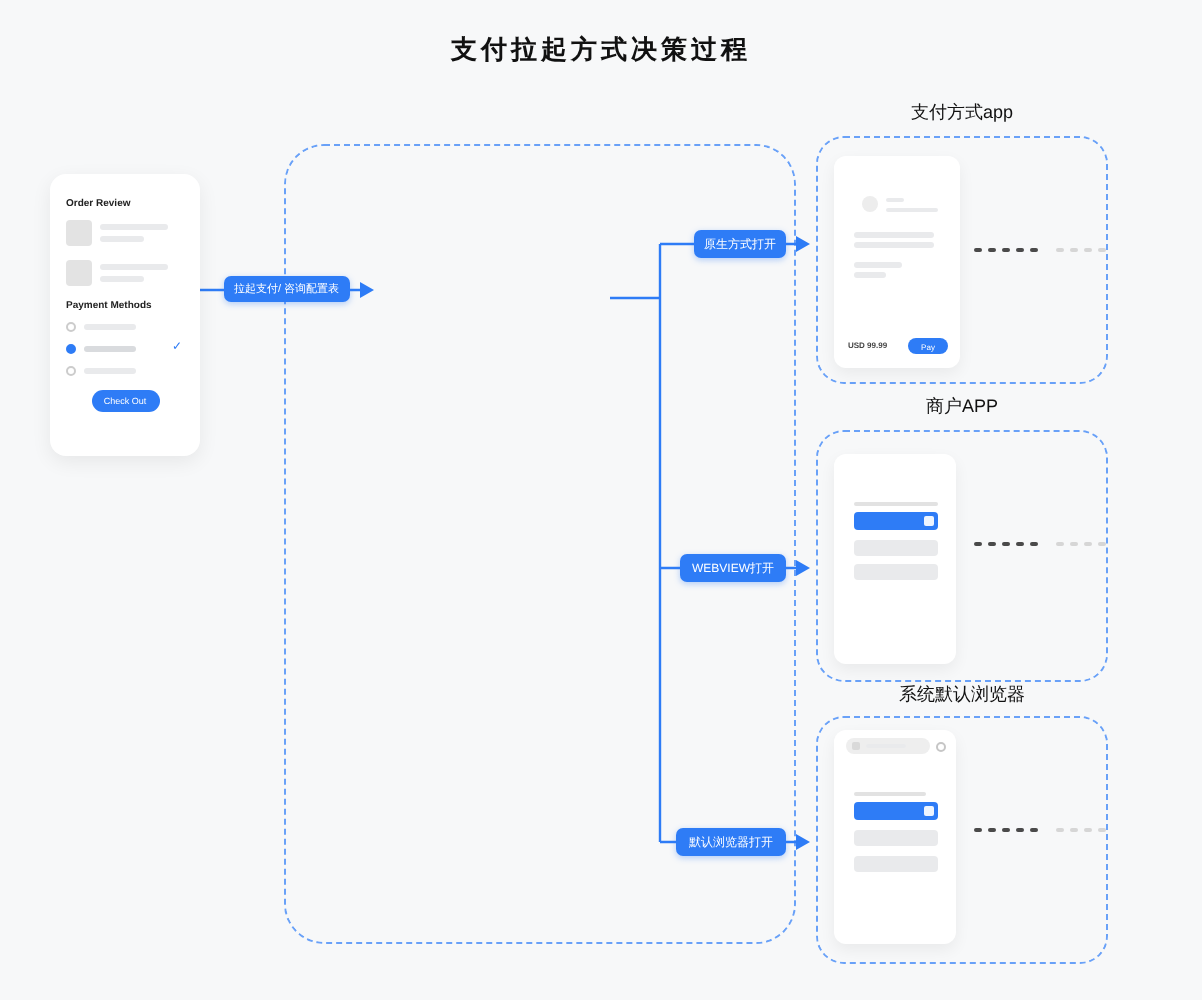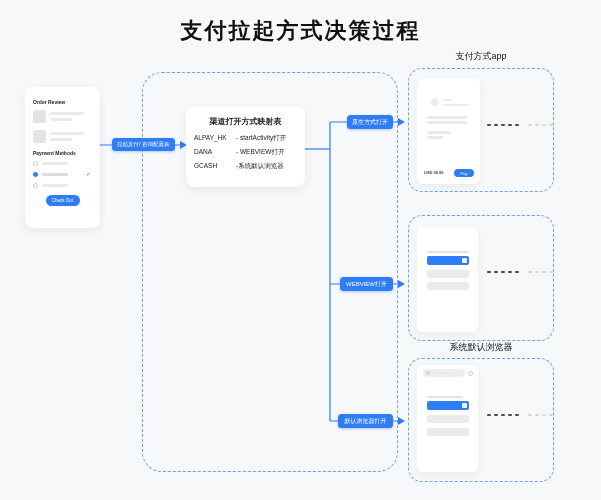--- a/index.html
+++ b/index.html
@@ -8,21 +8,21 @@
     --bg:#f7f8f9;
     --bar:#e9eaec;
     --bar2:#e3e3e3;
     --ink:#333;
   }
   *{margin:0;padding:0;box-sizing:border-box;}
   html,body{background:var(--bg);}
   body{font-family:"Liberation Sans","DejaVu Sans",sans-serif;}
   .stage{position:relative;width:601px;height:500px;background:var(--bg);overflow:hidden;}
   .title{position:absolute;top:16px;left:0;width:601px;text-align:center;
-         font-size:22px;font-weight:700;color:#111;letter-spacing:2px;}
+         font-size:13px;font-weight:700;color:#111;letter-spacing:2px;}
   .wires{position:absolute;left:0;top:0;z-index:1;}
   .wires .w{stroke:var(--accent);stroke-width:1.2;fill:none;}
   .wires .ah{fill:var(--accent);}
   .dashed-box{position:absolute;border:1px dashed var(--dash);border-radius:14px;z-index:0;}
   .main-box{left:142px;top:72px;width:256px;height:400px;border-radius:20px;}
   
   .phone{position:absolute;left:25px;top:87px;width:75px;height:141px;background:#fff;
          border-radius:8px;box-shadow:0 3px 10px rgba(0,0,0,.07);padding:12px 8px;z-index:2;}
   .ph-h{font-size:5px;font-weight:700;color:#222;margin-bottom:5px;}
   .p-item{display:flex;gap:4px;margin-bottom:7px;}
@@ -129,35 +129,20 @@
     </div>
     <div class="p-opt">
       <div class="dot"></div>
       <div class="bar" style="width:26px"></div>
     </div>
     <div class="checkout-btn">Check Out</div>
   </div>
 
   <div class="chip chip-launch">拉起支付/ 咨询配置表</div>
 
-  <div class="table-card">
-    <div class="tc-title">渠道打开方式映射表</div>
-    <div class="tc-row">
-      <span class="tc-ch">ALPAY_HK</span>
-      <span class="tc-m">- startActivity打开</span>
-    </div>
-    <div class="tc-row">
-      <span class="tc-ch">DANA</span>
-      <span class="tc-m">- WEBVIEW打开</span>
-    </div>
-    <div class="tc-row">
-      <span class="tc-ch">GCASH</span>
-      <span class="tc-m">-系统默认浏览器</span>
-    </div>
-  </div>
 
   <div class="chip chip-b1">原生方式打开</div>
   <div class="chip chip-b2">WEBVIEW打开</div>
   <div class="chip chip-b3">默认浏览器打开</div>
 
   <div class="panel-title pt1">支付方式app</div>
   <div class="dashed-box pbox1"></div>
   <div class="mini-card mc1">
     <div class="abs circle" style="left:14px;top:20px;width:8px;height:8px"></div>
     <div class="abs bar" style="left:26px;top:21px;width:9px;height:2px"></div>
@@ -175,20 +160,21 @@
       <span class="d-dark"></span>
       <span class="d-dark"></span>
       <span class="d-dark"></span>
     <span class="d-gap"></span>
     <span class="d-light"></span>
       <span class="d-light"></span>
       <span class="d-light"></span>
       <span class="d-light"></span>
   </div>
 
+  <div class="panel-title pt2">商户APP</div>
   <div class="dashed-box pbox2"></div>
   <div class="mini-card mc2">
     <div class="abs bar" style="left:10px;top:24px;width:42px;height:2px;background:#e2e2e2"></div>
     <div class="blue-input" style="left:10px;top:29px;width:42px">
       <span class="logo-chip"></span>
     </div>
     <div class="abs bar" style="left:10px;top:43px;width:42px;height:8px;border-radius:2px"></div>
     <div class="abs bar" style="left:10px;top:55px;width:42px;height:8px;border-radius:2px"></div>
   </div>
   <div class="dashstrip ds2">

